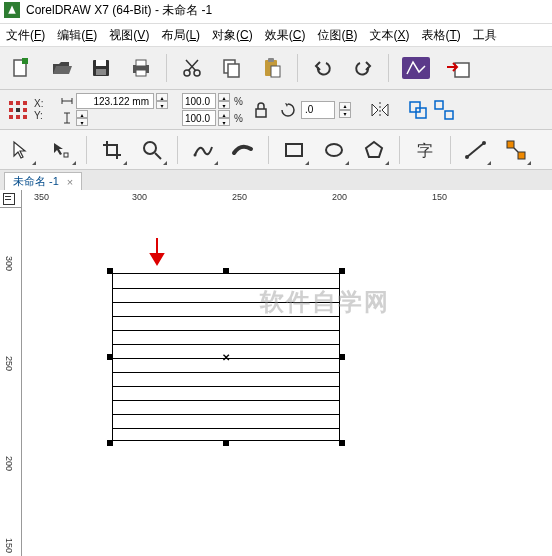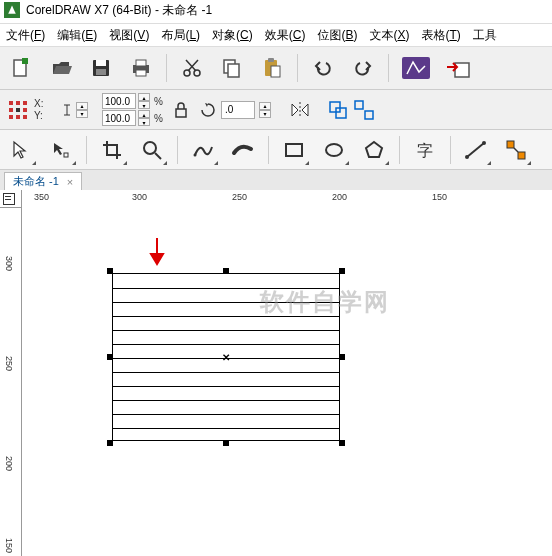--- a/index.html
+++ b/index.html
@@ -175,20 +175,32 @@
       <span class="coord-lbl">X:</span>
     </div>
     <div class="coord-row">
       <span class="coord-lbl">Y:</span>
     </div>
   </div>
   <div style="width:8px"></div>
   <div class="coord-box">
     <div class="coord-row">
       <span class="size-icon">
+          <svg width="12" height="10">
+            <path d="M1 5 L11 5 M1 2 L1 8 M11 2 L11 8" stroke="#333" stroke-width="1"></path>
+          </svg>
+        </span>
+      <input class="coord-input" value="123.122 mm" style="">
+      <div class="spin">
+          <div class="spin-btn">▴</div>
+          <div class="spin-btn">▾</div>
+        </div>
+    </div>
+    <div class="coord-row">
+      <span class="size-icon">
           <svg width="10" height="12">
             <path d="M5 1 L5 11 M2 1 L8 1 M2 11 L8 11" stroke="#333" stroke-width="1"></path>
           </svg>
         </span>
       <div class="spin">
           <div class="spin-btn">▴</div>
           <div class="spin-btn">▾</div>
         </div>
     </div>
   </div>

